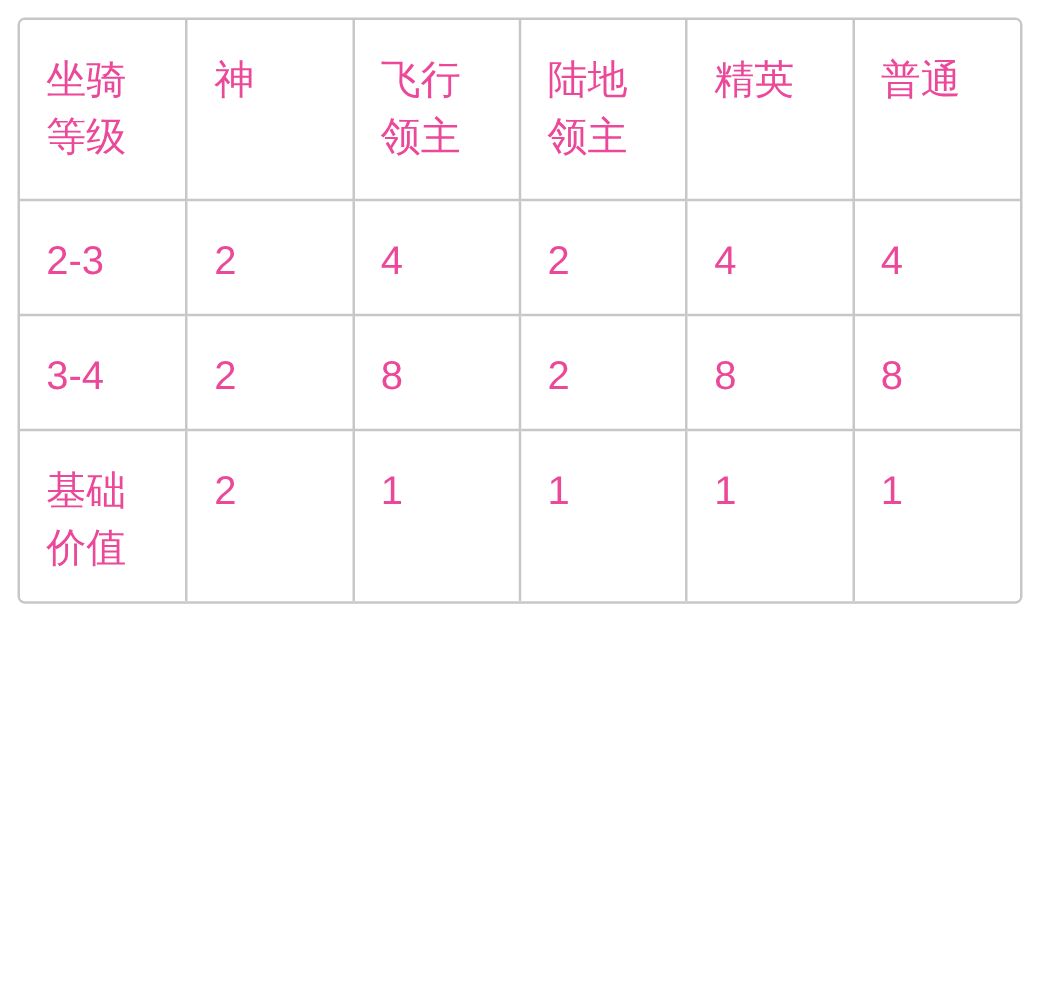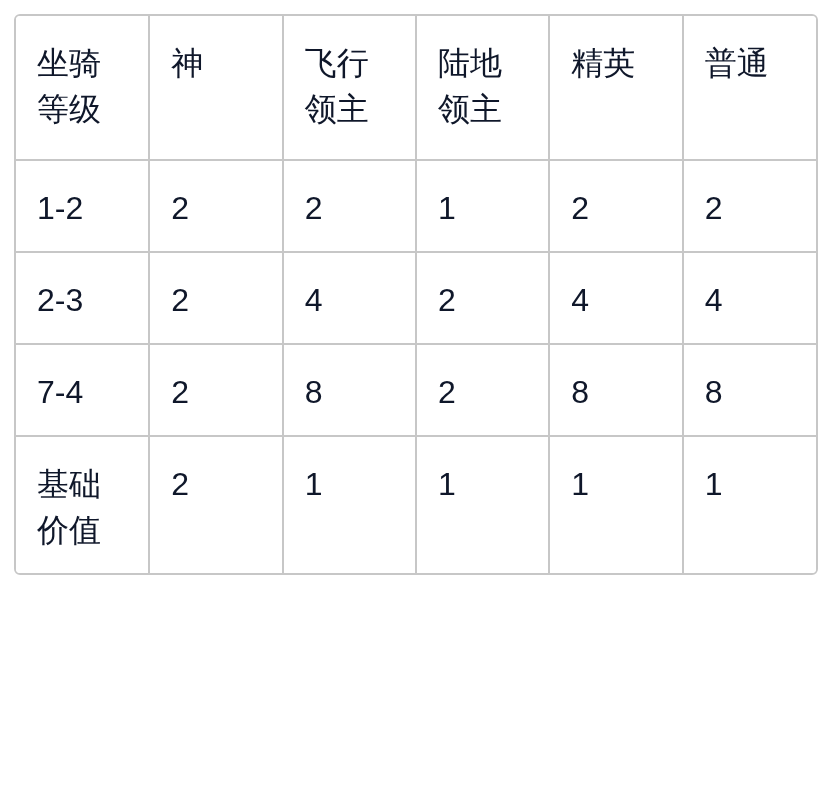--- a/index.html
+++ b/index.html
@@ -34,21 +34,21 @@
     border-right: 2px solid #c7c7c7;
     border-bottom: 2px solid #c7c7c7;
     box-sizing: border-box;
     vertical-align: top;
     text-align: left;
     font-weight: 400;
     font-size: 32px;
     line-height: 46px;
     padding: 24px 8px 20px 21px;
     white-space: pre-line;
-    color: #0f172a;
+    color: #ec4899;
     background: #ffffff;
   }
   .data-table th:last-child,
   .data-table td:last-child {
     border-right: none;
   }
   .data-table tr:last-child td {
     border-bottom: none;
   }
   .data-table thead th { height: 144px; }
@@ -68,37 +68,29 @@
         <th>飞行
 领主</th>
         <th>陆地
 领主</th>
         <th>精英</th>
         <th>普通</th>
       </tr>
     </thead>
     <tbody>
       <tr>
-        <td>1-2</td>
-        <td>2</td>
-        <td>2</td>
-        <td>1</td>
-        <td>2</td>
-        <td>2</td>
-      </tr>
-      <tr>
         <td>2-3</td>
         <td>2</td>
         <td>4</td>
         <td>2</td>
         <td>4</td>
         <td>4</td>
       </tr>
       <tr>
-        <td>7-4</td>
+        <td>3-4</td>
         <td>2</td>
         <td>8</td>
         <td>2</td>
         <td>8</td>
         <td>8</td>
       </tr>
       <tr>
         <td>基础
 价值</td>
         <td>2</td>

